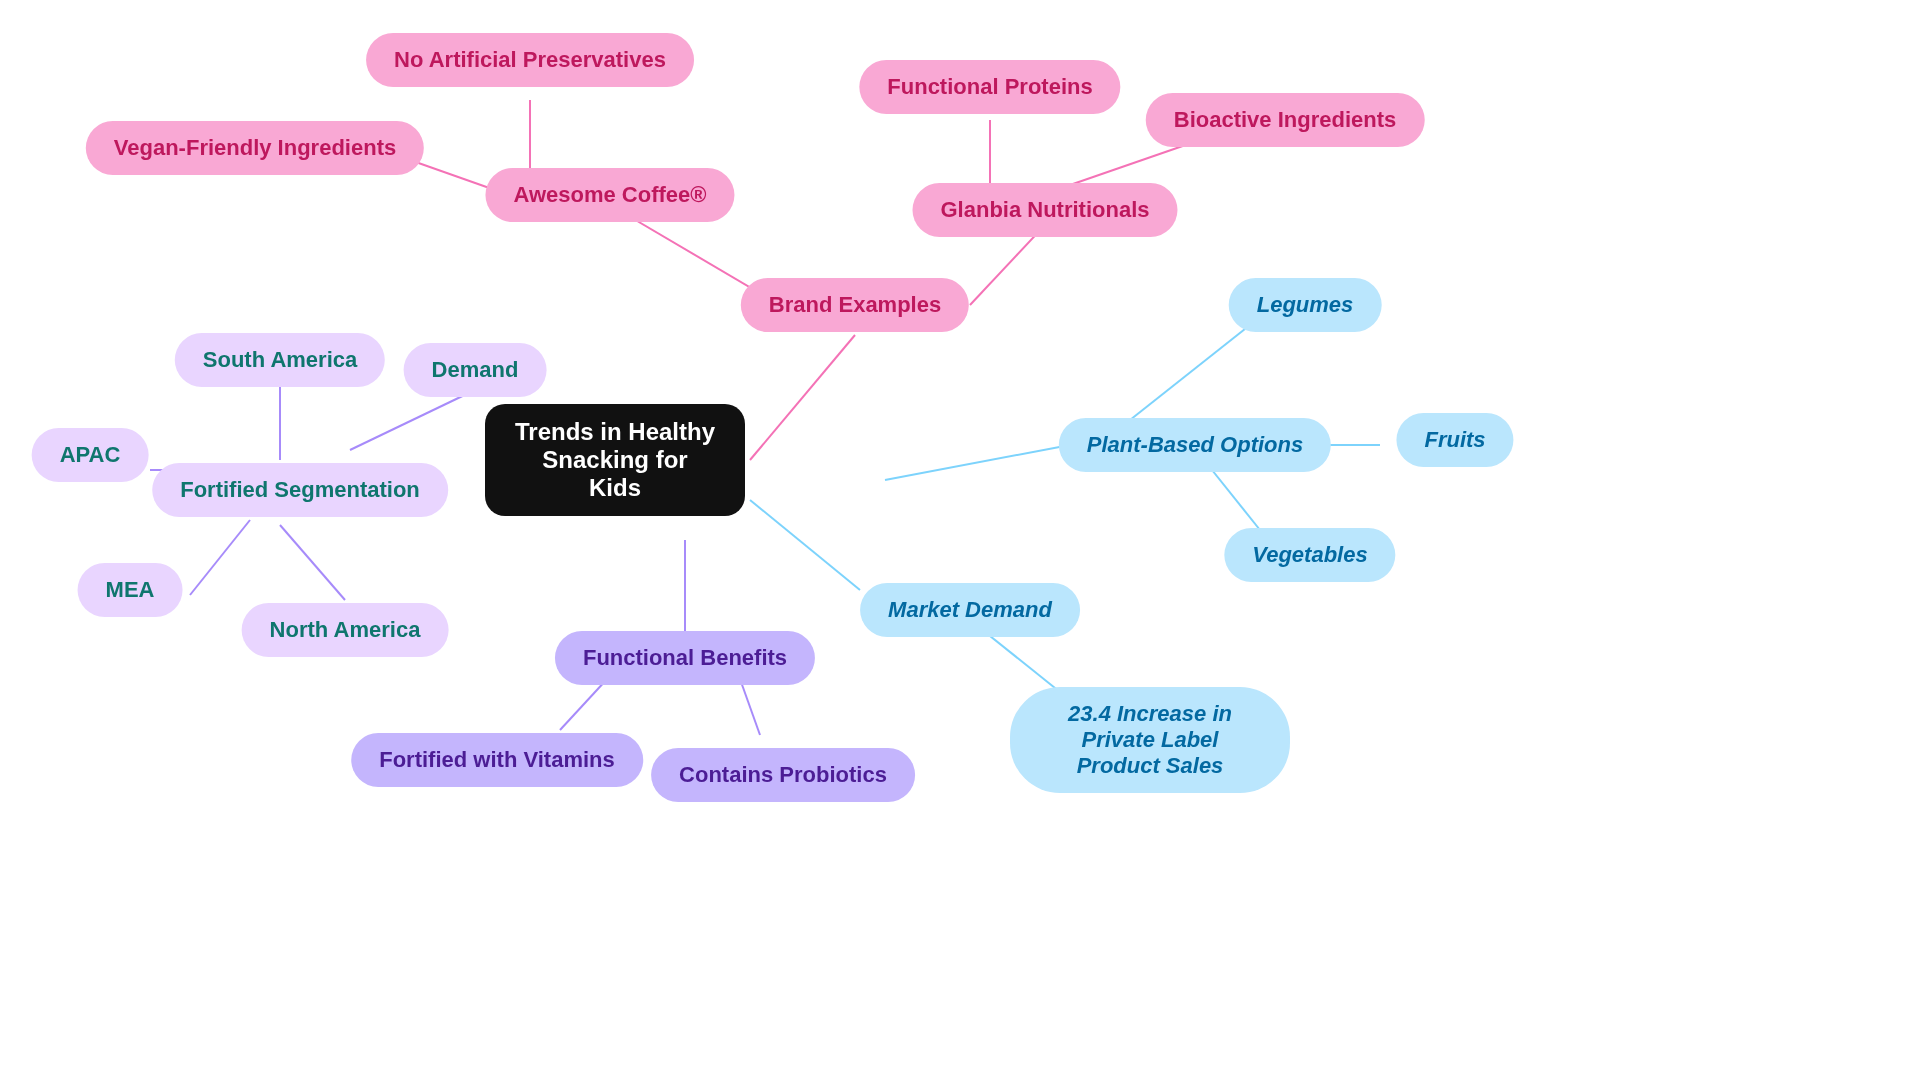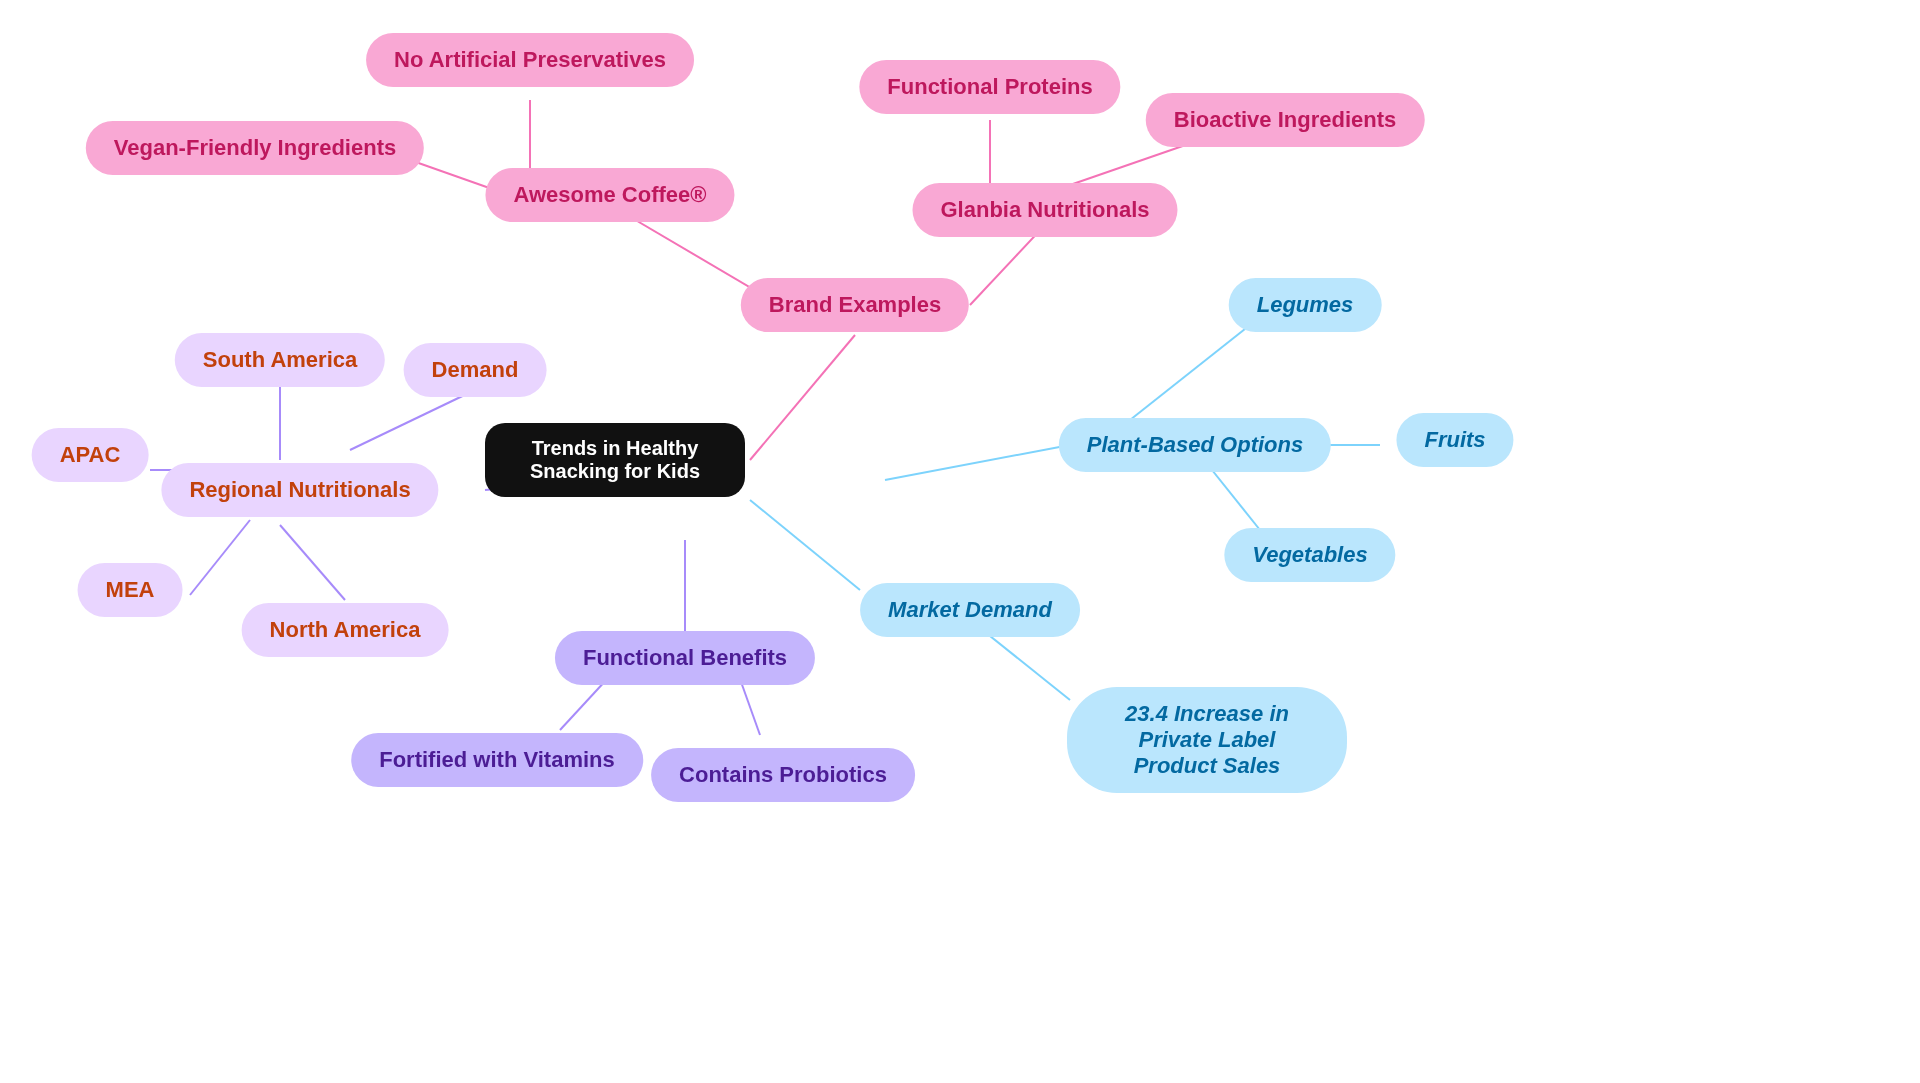--- a/index.html
+++ b/index.html
@@ -30,35 +30,35 @@
       font-size: 22px;
       font-weight: 600;
       padding: 14px 28px;
       white-space: nowrap;
     }
 
     .node.center {
       background: #111111;
       color: #ffffff;
       border-radius: 20px;
-      font-size: 20px;
+      font-size: 24px;
       font-weight: 700;
       white-space: normal;
       width: 260px;
       text-align: center;
     }
 
     .node.pink {
       background: #f9a8d4;
       color: #be185d;
     }
 
     .node.purple {
       background: #e9d5ff;
-      color: #c2410c;
+      color: #0f766e;
     }
 
     .node.blue {
       background: #bae6fd;
       color: #0369a1;
       font-style: italic;
     }
 
     .node.lavender {
       background: #c4b5fd;
@@ -124,41 +124,41 @@
 <div class="node pink" style="left: 530px; top: 60px; transform: translate(-50%, -50%);">No Artificial Preservatives</div>
 
 <div class="node pink" style="left: 255px; top: 148px; transform: translate(-50%, -50%);">Vegan-Friendly Ingredients</div>
 
 <div class="node pink" style="left: 1045px; top: 210px; transform: translate(-50%, -50%);">Glanbia Nutritionals</div>
 
 <div class="node pink" style="left: 990px; top: 87px; transform: translate(-50%, -50%);">Functional Proteins</div>
 
 <div class="node pink" style="left: 1285px; top: 120px; transform: translate(-50%, -50%);">Bioactive Ingredients</div>
 
-<div class="node purple" style="left: 300px; top: 490px; transform: translate(-50%, -50%);">Regional Nutritionals</div>
+<div class="node purple" style="left: 300px; top: 490px; transform: translate(-50%, -50%);">Fortified Segmentation</div>
 
 <div class="node purple" style="left: 280px; top: 360px; transform: translate(-50%, -50%);">South America</div>
 
 <div class="node purple" style="left: 475px; top: 370px; transform: translate(-50%, -50%);">Demand</div>
 
 <div class="node purple" style="left: 90px; top: 455px; transform: translate(-50%, -50%);">APAC</div>
 
 <div class="node purple" style="left: 130px; top: 590px; transform: translate(-50%, -50%);">MEA</div>
 
 <div class="node purple" style="left: 345px; top: 630px; transform: translate(-50%, -50%);">North America</div>
 
 <div class="node lavender" style="left: 685px; top: 658px; transform: translate(-50%, -50%);">Functional Benefits</div>
 
 <div class="node lavender" style="left: 497px; top: 760px; transform: translate(-50%, -50%);">Fortified with Vitamins</div>
 
 <div class="node lavender" style="left: 783px; top: 775px; transform: translate(-50%, -50%);">Contains Probiotics</div>
 
 <div class="node blue" style="left: 970px; top: 610px; transform: translate(-50%, -50%);">Market Demand</div>
 
-<div class="node blue" style="left: 1207px; top: 740px; transform: translate(-50%, -50%); white-space: normal; width: 280px; text-align: center;">23.4 Increase in Private Label Product Sales</div>
+<div class="node blue" style="left: 1150px; top: 740px; transform: translate(-50%, -50%); white-space: normal; width: 280px; text-align: center;">23.4 Increase in Private Label Product Sales</div>
 
 <div class="node blue" style="left: 1195px; top: 445px; transform: translate(-50%, -50%);">Plant-Based Options</div>
 
 <div class="node blue" style="left: 1305px; top: 305px; transform: translate(-50%, -50%);">Legumes</div>
 
 <div class="node blue" style="left: 1455px; top: 440px; transform: translate(-50%, -50%);">Fruits</div>
 
 <div class="node blue" style="left: 1310px; top: 555px; transform: translate(-50%, -50%);">Vegetables</div>
 
 </body></html>

